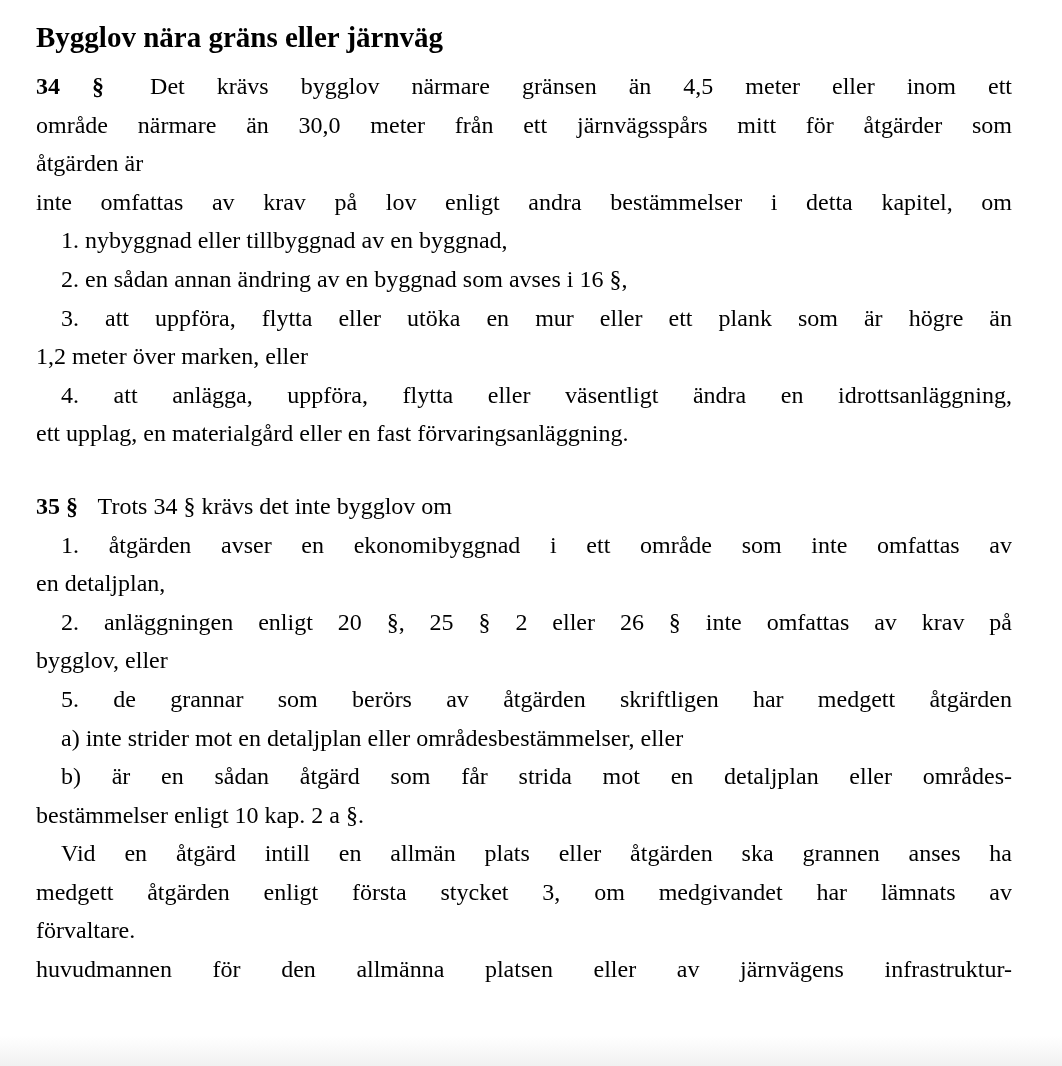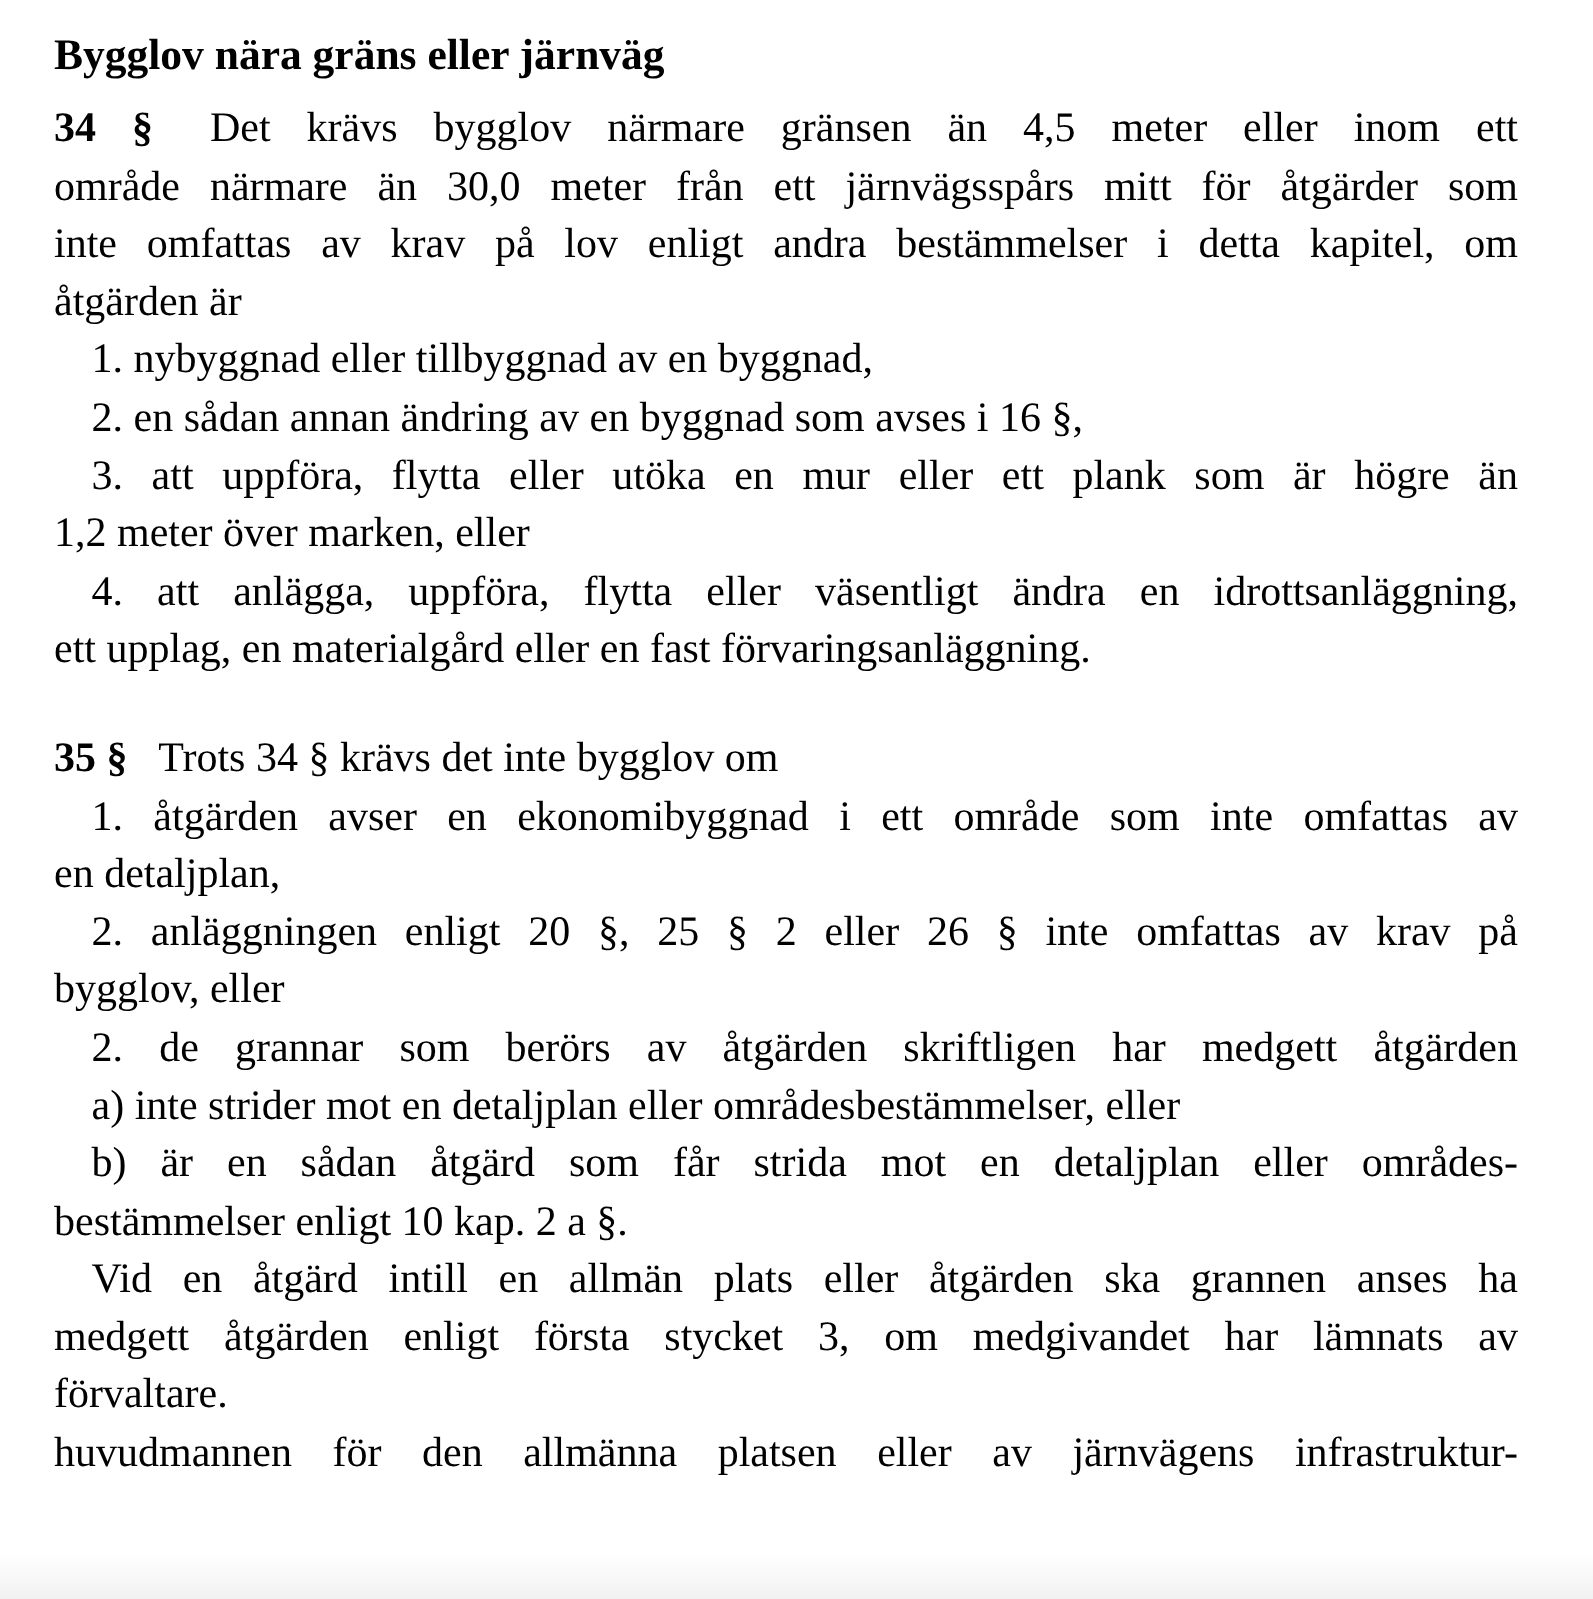--- a/index.html
+++ b/index.html
@@ -33,21 +33,21 @@
     margin: 0 0 10px 0;
     text-align: left;
   }
   .doc-section + .doc-section {
     margin-top: 34px;
   }
   .paragraph {
     margin: 0;
   }
   .line {
-    font-size: 28px;
+    font-size: 24px;
     line-height: 38.6px;
     text-align: justify;
     text-align-last: justify;
     white-space: normal;
   }
   .line.last {
     text-align-last: left;
   }
   .line.indent {
     text-indent: 25px;
@@ -70,22 +70,22 @@
 <body>
 
 <div class="page" style="background: rgb(255, 255, 255); color: rgb(0, 0, 0); --bottom-edge-color: #f1f1f1;">
   <div class="content">
     <h1 class="heading">Bygglov nära gräns eller järnväg</h1>
     <div id="doc-body">
         <section class="doc-section">
           <div class="paragraph">
             <div class="line"><span class="lead">34 §</span> Det krävs bygglov närmare gränsen än 4,5 meter eller inom ett</div>
             <div class="line">område närmare än 30,0 meter från ett järnvägsspårs mitt för åtgärder som</div>
+            <div class="line last">åtgärden är</div>
             <div class="line">inte omfattas av krav på lov enligt andra bestämmelser i detta kapitel, om</div>
-            <div class="line last">åtgärden är</div>
           </div>
           <div class="paragraph">
             <div class="line last indent">1. nybyggnad eller tillbyggnad av en byggnad,</div>
           </div>
           <div class="paragraph">
             <div class="line last indent">2. en sådan annan ändring av en byggnad som avses i 16 §,</div>
           </div>
           <div class="paragraph">
             <div class="line indent">3. att uppföra, flytta eller utöka en mur eller ett plank som är högre än</div>
             <div class="line last">1,2 meter över marken, eller</div>
@@ -101,21 +101,21 @@
           </div>
           <div class="paragraph">
             <div class="line indent">1. åtgärden avser en ekonomibyggnad i ett område som inte omfattas av</div>
             <div class="line last">en detaljplan,</div>
           </div>
           <div class="paragraph">
             <div class="line indent">2. anläggningen enligt 20 §, 25 § 2 eller 26 § inte omfattas av krav på</div>
             <div class="line last">bygglov, eller</div>
           </div>
           <div class="paragraph">
-            <div class="line indent">2. de grannar som berörs av åtgärden skriftligen har medgett åtgärden</div>
+            <div class="line indent">5. de grannar som berörs av åtgärden skriftligen har medgett åtgärden</div>
           </div>
           <div class="paragraph">
             <div class="line last indent">a) inte strider mot en detaljplan eller områdesbestämmelser, eller</div>
           </div>
           <div class="paragraph">
             <div class="line indent">b) är en sådan åtgärd som får strida mot en detaljplan eller områdes-</div>
             <div class="line last">bestämmelser enligt 10 kap. 2 a §.</div>
           </div>
           <div class="paragraph">
             <div class="line indent">Vid en åtgärd intill en allmän plats eller åtgärden ska grannen anses ha</div>

